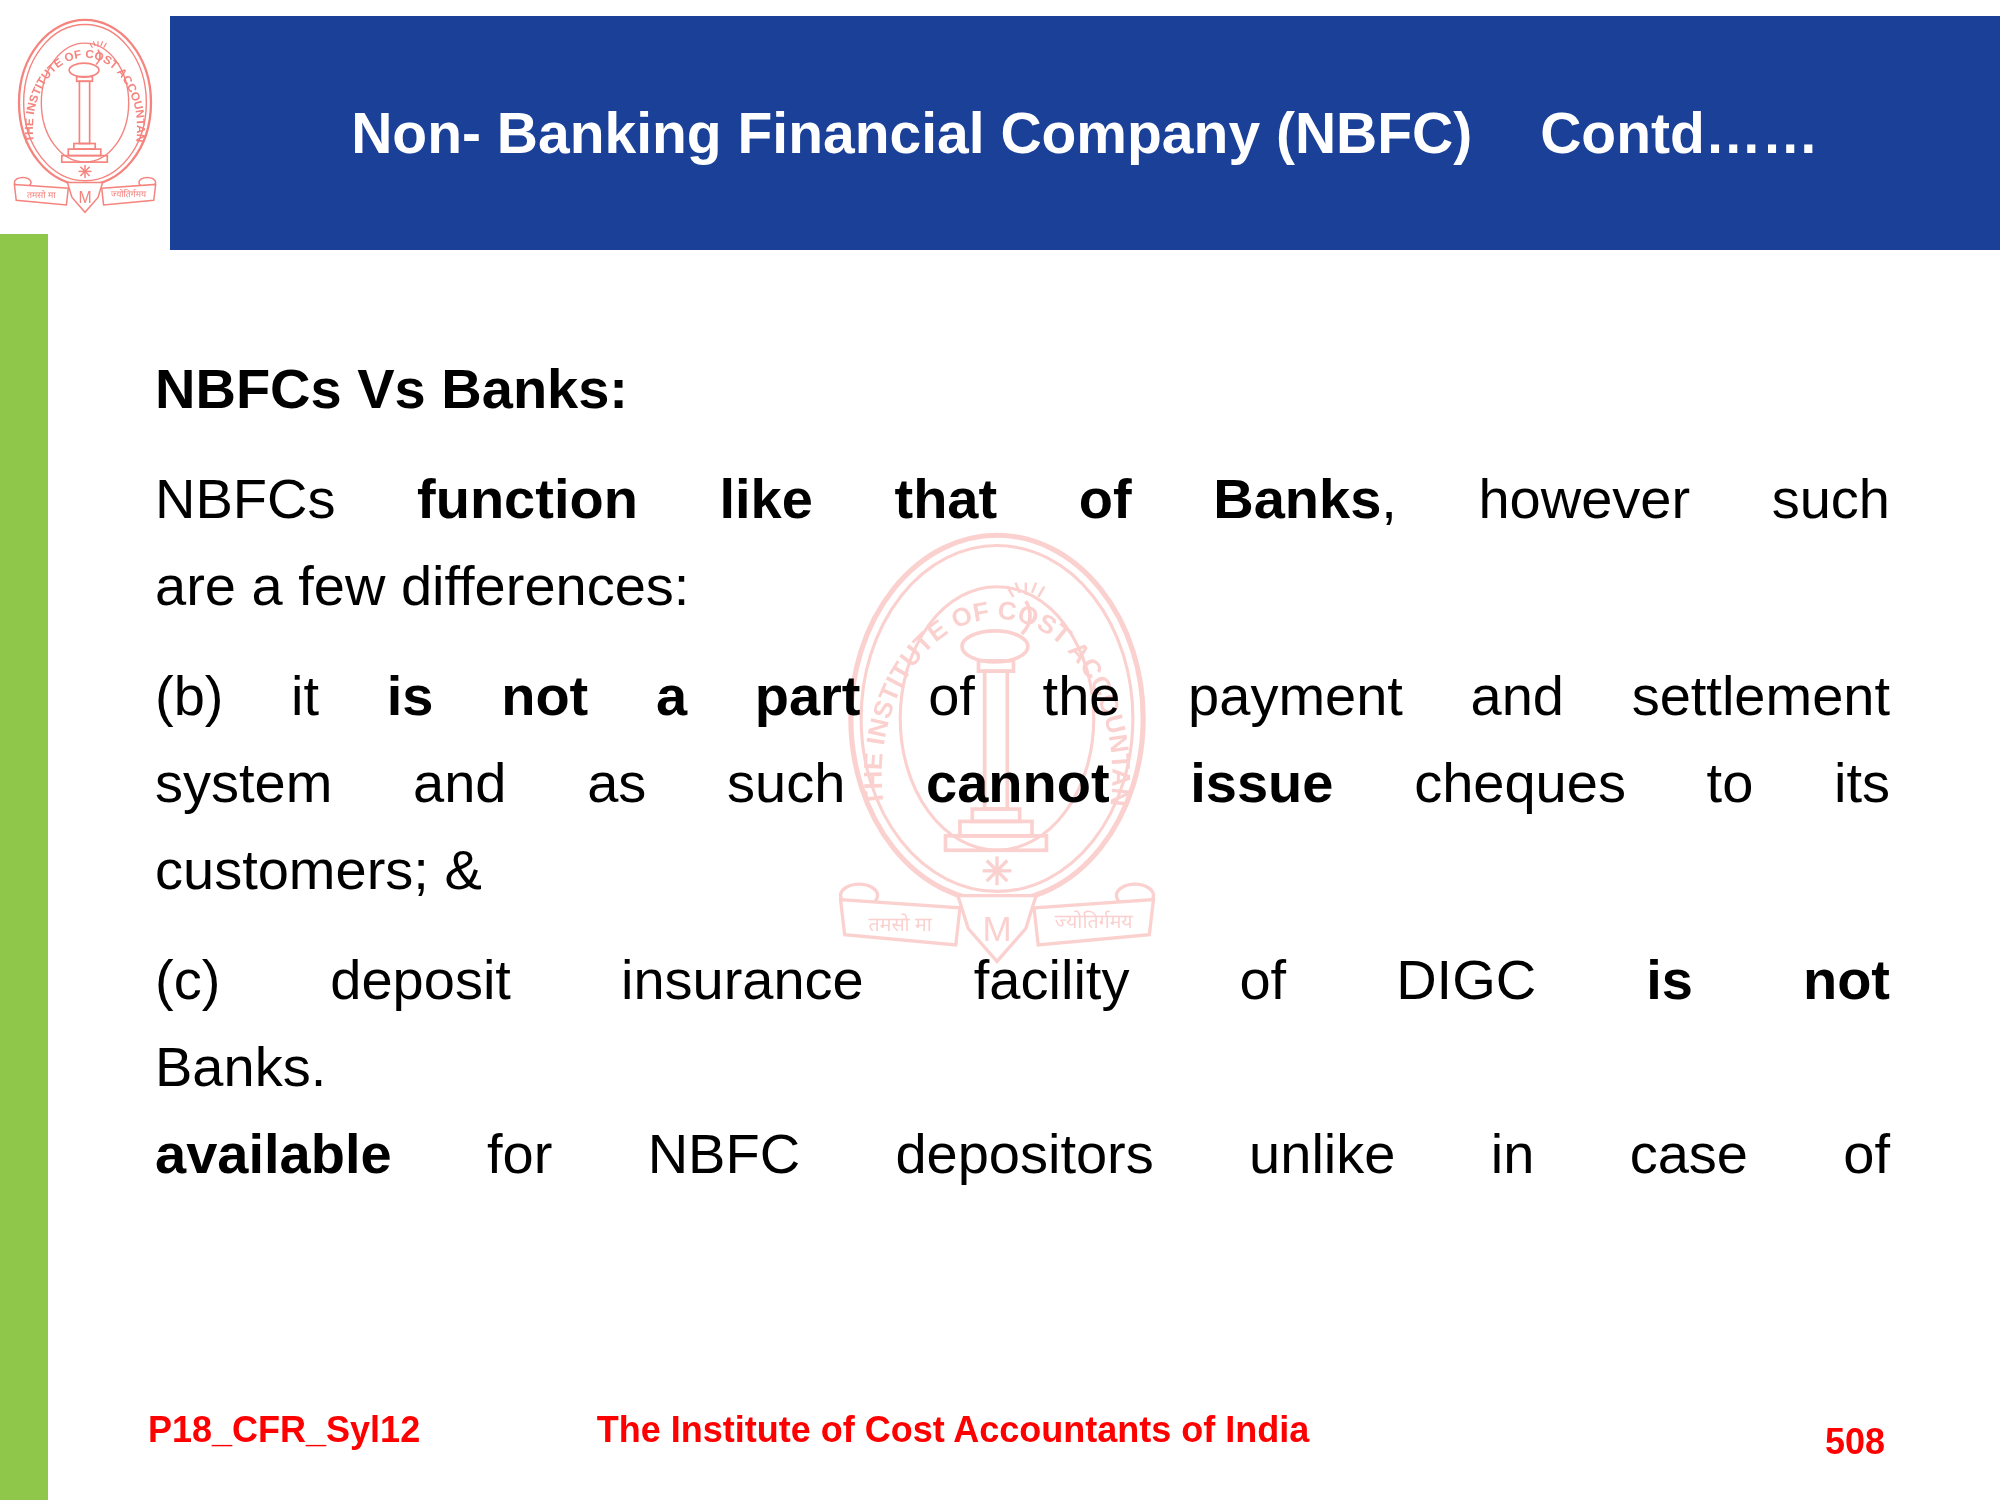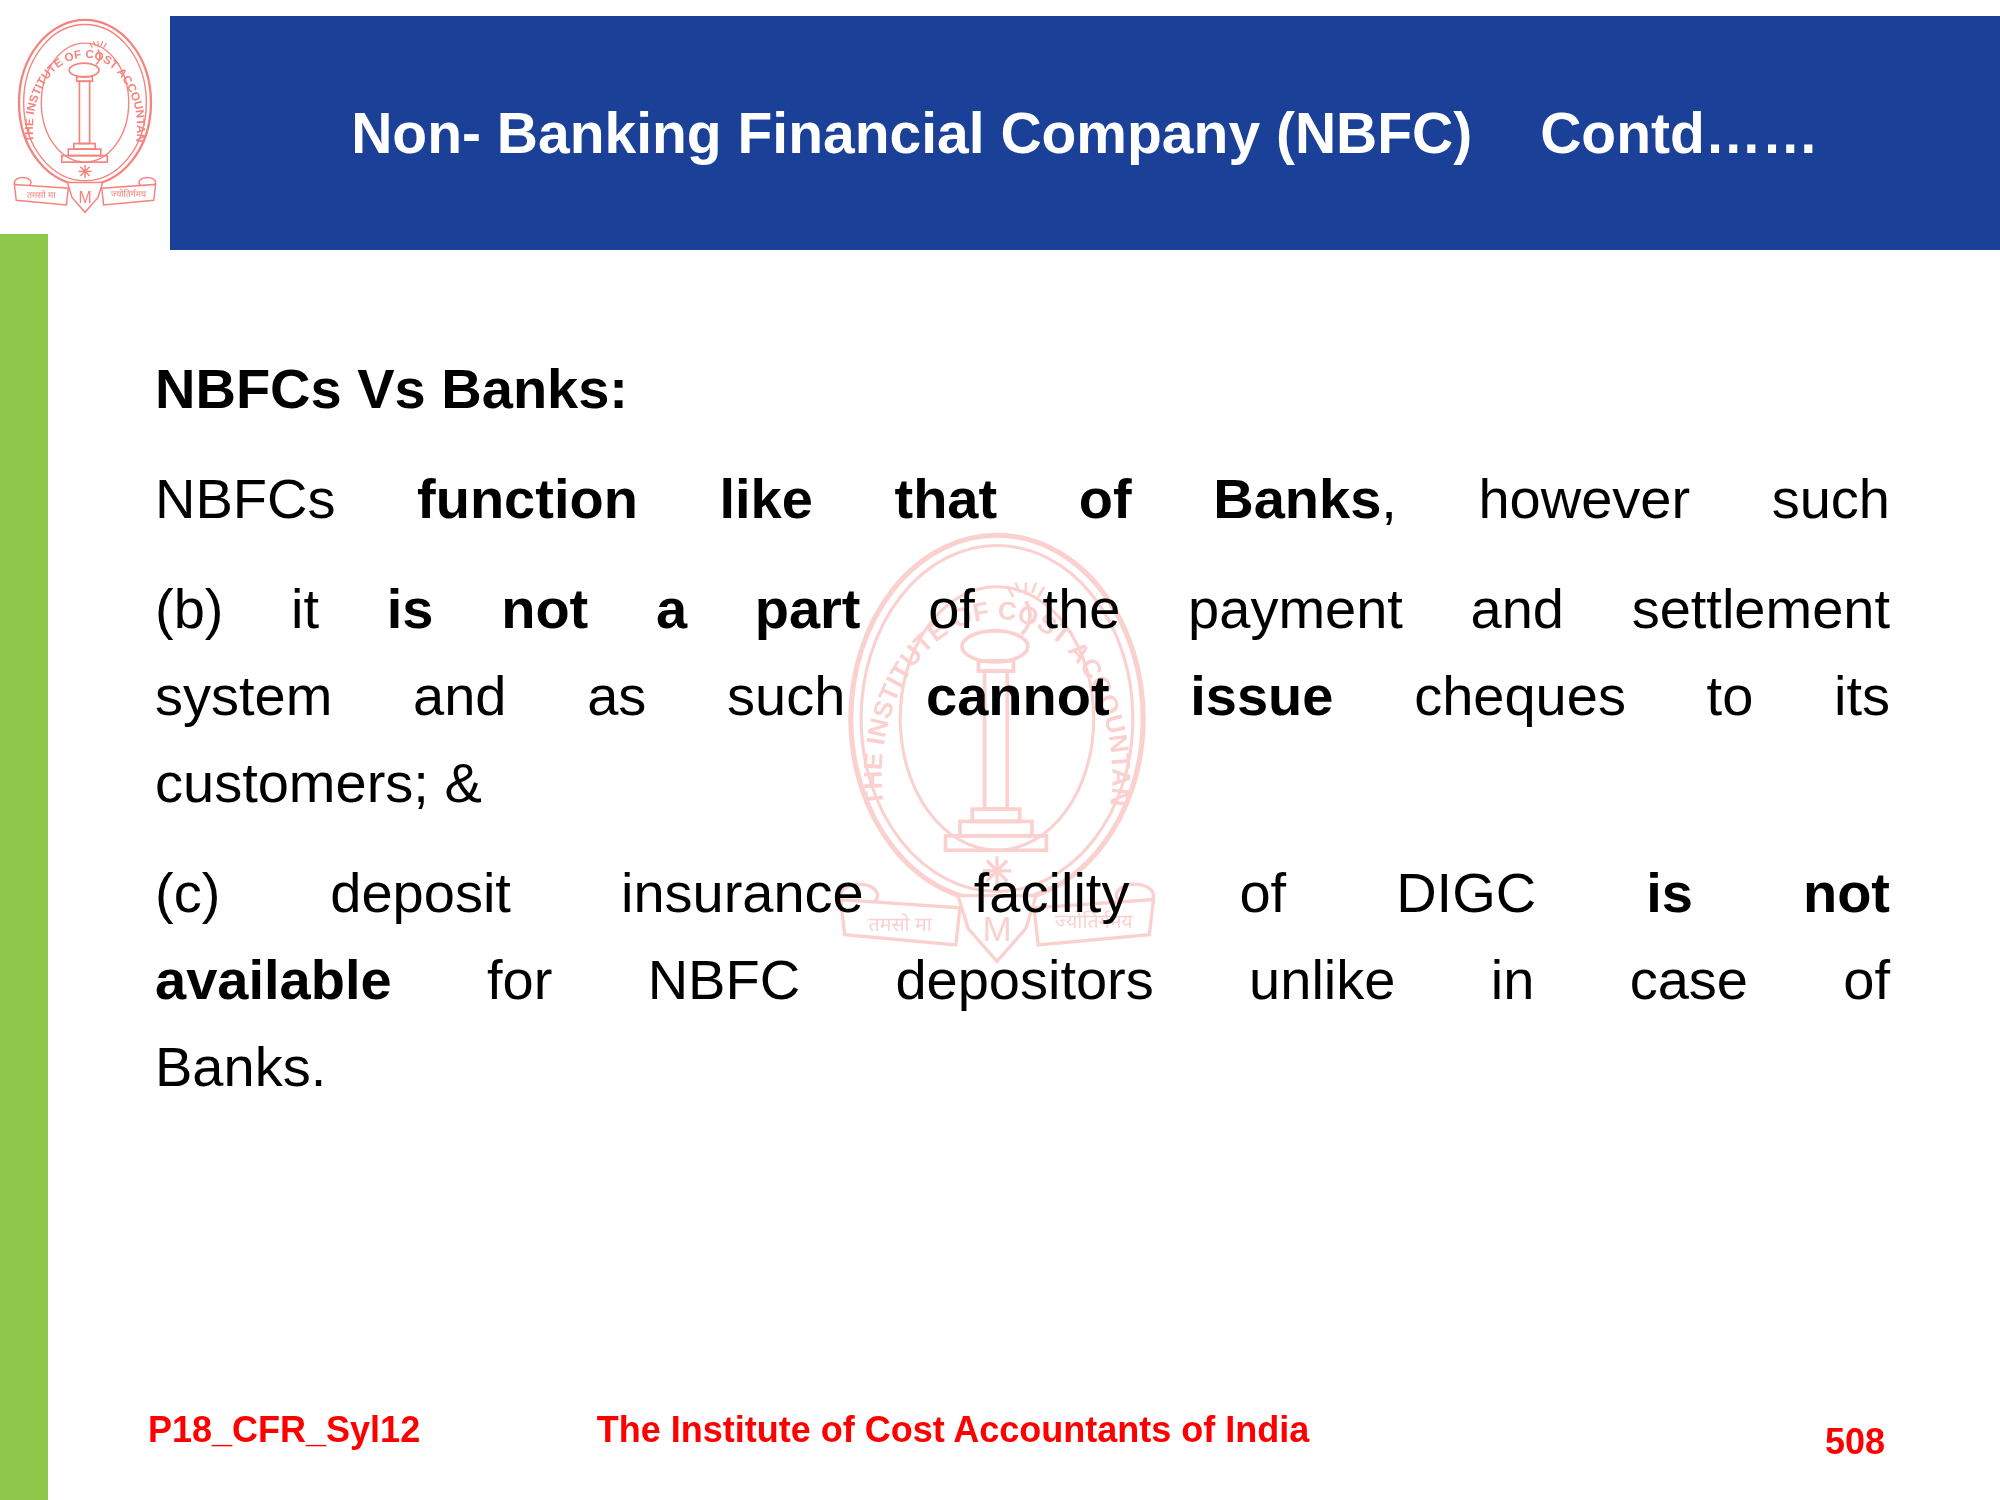--- a/index.html
+++ b/index.html
@@ -129,25 +129,26 @@
 
   <div class="stripe"></div>
 
   <svg class="watermark" viewBox="0 0 170 230">
     <use href="#icai-logo"></use>
   </svg>
 
   <div class="slide-body">
       <div class="line"><span class="b">NBFCs Vs Banks:</span></div>
       <div class="line justify para-start"><span>NBFCs </span><span class="b">function like that of Banks</span><span>, however such</span></div>
+      <div class="line"><span>are a few differences:</span></div>
       <div class="line justify para-start"><span>(b) it </span><span class="b">is not a part</span><span> of the payment and settlement</span></div>
       <div class="line justify"><span>system and as such </span><span class="b">cannot issue</span><span> cheques to its</span></div>
       <div class="line"><span>customers; &amp;</span></div>
       <div class="line justify para-start"><span>(c) deposit insurance facility of DIGC </span><span class="b">is not</span></div>
+      <div class="line"><span>Banks.</span></div>
       <div class="line justify"><span class="b">available</span><span> for NBFC depositors unlike in case of</span></div>
-      <div class="line"><span>Banks.</span></div>
     </div>
 
   <div class="footer-item footer-left">P18_CFR_Syl12</div>
   <div class="footer-item footer-center">The Institute of Cost Accountants of India</div>
   <div class="footer-item footer-right">508</div>
 
 </div>
 
 </body></html>

